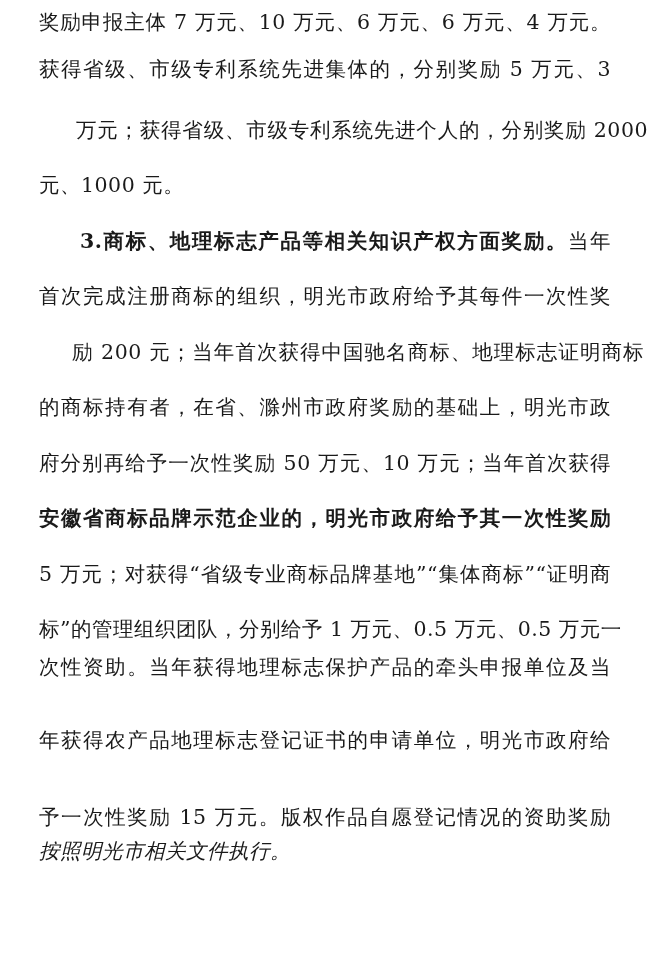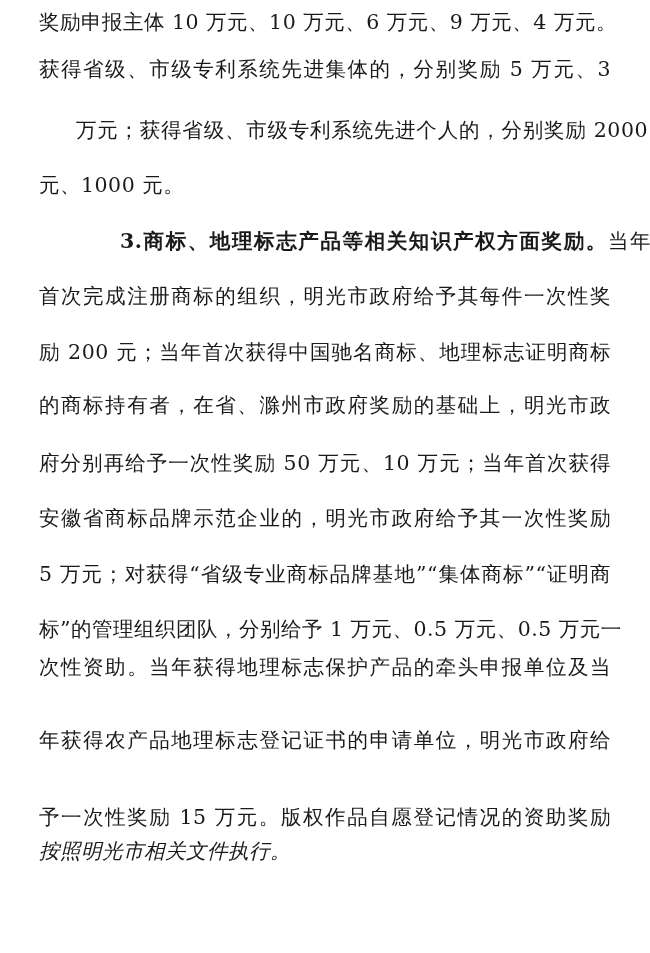--- a/index.html
+++ b/index.html
@@ -32,43 +32,42 @@
       text-align: justify;
       text-align-last: justify;
       letter-spacing: 0.5px;
     }
     .line.last {
       text-align-last: left;
     }
     .line.indent {
       left: 41px;
       width: 531px;
-      margin-left: 40px;
     }
     .bold {
       font-weight: bold;
     }
   </style>
 </head>
 <body>
 
 <div class="page">
-  <div class="line" style="top:7px;">奖励申报主体 10 万元、10 万元、6 万元、9 万元、4 万元。</div>
+  <div class="line" style="top:7px;">奖励申报主体 7 万元、10 万元、6 万元、6 万元、4 万元。</div>
   <div class="line" style="top:54px;">获得省级、市级专利系统先进集体的，分别奖励 5 万元、3</div>
   <div class="line" style="top:115px;margin-left:37px;">万元；获得省级、市级专利系统先进个人的，分别奖励 2000</div>
   <div class="line last" style="top:170px;">元、1000 元。</div>
 
   <div class="line indent" style="top:226px;">
     <span class="bold">3.商标、地理标志产品等相关知识产权方面奖励。</span><span>当年</span>
   </div>
 
   <div class="line" style="top:281px;">首次完成注册商标的组织，明光市政府给予其每件一次性奖</div>
-  <div class="line" style="top:337px;">励 200 元；当年首次获得中国驰名商标、地理标志证明商标</div>
-  <div class="line" style="top:392px;font-family:Liberation Mono, monospace;">的商标持有者，在省、滁州市政府奖励的基础上，明光市政</div>
+  <div class="line" style="top:337px;margin-left:33px;">励 200 元；当年首次获得中国驰名商标、地理标志证明商标</div>
+  <div class="line" style="top:392px;">的商标持有者，在省、滁州市政府奖励的基础上，明光市政</div>
   <div class="line" style="top:448px;">府分别再给予一次性奖励 50 万元、10 万元；当年首次获得</div>
-  <div class="line" style="top:503px;">安徽省商标品牌示范企业的，明光市政府给予其一次性奖励</div>
+  <div class="line" style="top:503px;font-weight:bold;">安徽省商标品牌示范企业的，明光市政府给予其一次性奖励</div>
   <div class="line" style="top:559px;">5 万元；对获得“省级专业商标品牌基地”“集体商标”“证明商</div>
   <div class="line" style="top:614px;">标”的管理组织团队，分别给予 1 万元、0.5 万元、0.5 万元一</div>
   <div class="line" style="top:652px;">次性资助。当年获得地理标志保护产品的牵头申报单位及当</div>
   <div class="line" style="top:725px;">年获得农产品地理标志登记证书的申请单位，明光市政府给</div>
   <div class="line" style="top:781px;margin-top:21px;">予一次性奖励 15 万元。版权作品自愿登记情况的资助奖励</div>
   <div class="line last" style="top:836px;font-style:italic;">按照明光市相关文件执行。</div>
 </div>
 
 </body></html>

